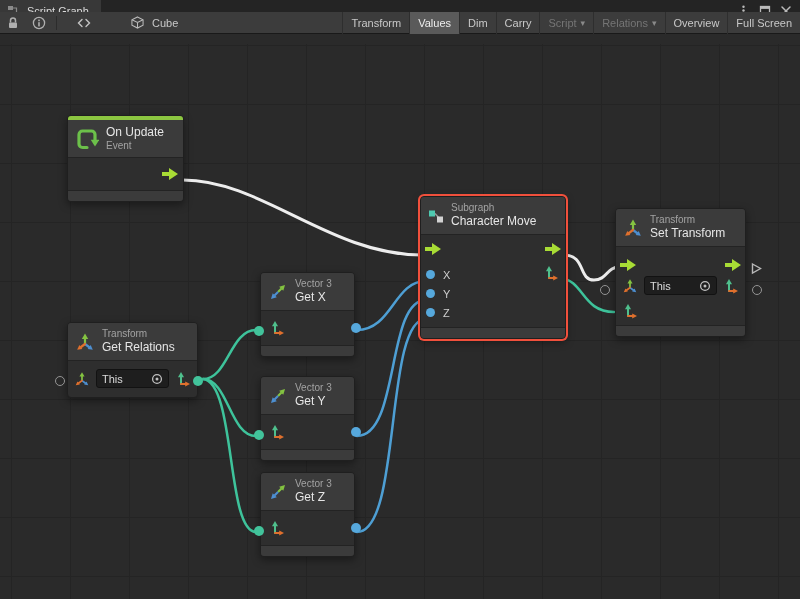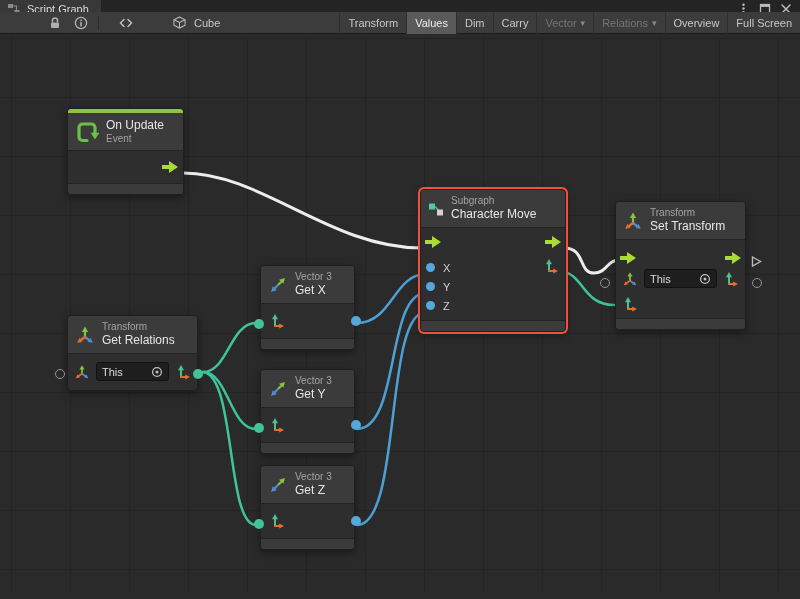--- a/index.html
+++ b/index.html
@@ -2,47 +2,47 @@
 <html><head>
 <meta charset="utf-8">
 <style>
   * { margin:0; padding:0; box-sizing:border-box; }
   html,body { width:800px; height:599px; background:#1e1e1e; overflow:hidden;
     font-family:"Liberation Sans", sans-serif; -webkit-font-smoothing:antialiased; }
   #app { position:relative; width:800px; height:599px; background:#2a2a2a; }
 
   
   .tabbar { position:absolute; left:0; top:0; width:800px; height:22px; background:#242424;
-    display:flex; align-items:stretch; border-bottom:5px solid #e5e5e5; }
+    display:flex; align-items:stretch; border-bottom:1px solid #e5e5e5; }
   .tab { display:flex; align-items:center; gap:6px; padding:0 12px 0 7px; background:#383838;
     font-size:11px; color:#dcdcdc; }
   .win-controls { margin-left:auto; display:flex; align-items:center; gap:9px; padding-right:8px; }
   .win-controls svg { cursor:pointer; }
 
   
   .toolbar { position:absolute; left:0; top:12px; width:800px; height:22px; background:#3c3c3c;
-    display:flex; align-items:center; border-bottom:1px solid #191919; font-size:11px; color:#c8c8c8;padding-left:42px; }
+    display:flex; align-items:center; border-bottom:1px solid #191919; font-size:11px; color:#c8c8c8; }
   .tb-icon { display:flex; align-items:center; justify-content:center; height:22px; padding:0 6px; }
   .tb-sep { width:1px; height:14px; background:#2c2c2c; margin:0 4px; }
   .tb-label { padding:0 4px; white-space:nowrap; }
   .target-wrap { display:flex; align-items:center; gap:4px; margin-left:34px; }
   .zoom-wrap { display:flex; align-items:center; gap:6px; margin-left:40px; }
   .slider { position:relative; width:95px; height:12px; cursor:pointer; }
   .slider::before { content:""; position:absolute; left:0; right:0; top:5.5px; height:1px; background:#8a8a8a; }
   .knob { position:absolute; right:2px; top:1px; width:10px; height:10px; border-radius:50%;
     background:#c4c4c4; border:1px solid #555; }
   .tb-buttons { margin-left:auto; display:flex; height:22px; }
   .tb-btn { display:flex; align-items:center; padding:0 8px; border-left:1px solid #2e2e2e;
     color:#c8c8c8; cursor:pointer; white-space:nowrap; }
   .tb-btn.active { background:#5a5a5a; color:#eee; }
   .tb-btn.disabled { color:#757575; cursor:default; }
   .tb-btn.caret::after { content:"▾"; margin-left:4px; font-size:9px; color:#8a8a8a; }
 
   
-  .canvas { position:absolute; left:0; top:37px; width:800px; height:555px; background-color:#2a2a2a;
+  .canvas { position:absolute; left:0; top:44px; width:800px; height:555px; background-color:#2a2a2a;
     background-image:
       linear-gradient(#242424 1px, transparent 1px),
       linear-gradient(90deg,#242424 1px, transparent 1px);
     background-size:59px 59px; background-position:11px 1px; }
   .wires { position:absolute; left:0; top:0; pointer-events:none; }
 
   
   .node { position:absolute; background:#2e2e2e; border:1px solid #1f1f1f; border-radius:4px;
     box-shadow:0 3px 9px rgba(0,0,0,.4); cursor:grab; }
   .node.selected { box-shadow:0 0 0 2px #f1503c, 0 3px 9px rgba(0,0,0,.4); }
@@ -194,21 +194,21 @@
       <svg class="i13">
           <use href="#sym-cube"></use>
         </svg>
       <span class="tb-label">Cube</span>
     </div>
     <div class="tb-buttons">
       <div class="tb-btn">Transform</div>
       <div class="tb-btn active">Values</div>
       <div class="tb-btn">Dim</div>
       <div class="tb-btn">Carry</div>
-      <div class="tb-btn disabled caret">Vector</div>
+      <div class="tb-btn disabled caret">Script</div>
       <div class="tb-btn disabled caret">Relations</div>
       <div class="tb-btn">Overview</div>
       <div class="tb-btn">Full Screen</div>
     </div>
   </div>
 
   <div class="canvas">
 
     <svg class="wires" width="800" height="555" viewBox="0 0 800 555">
       <g fill="none" stroke-linecap="round">

